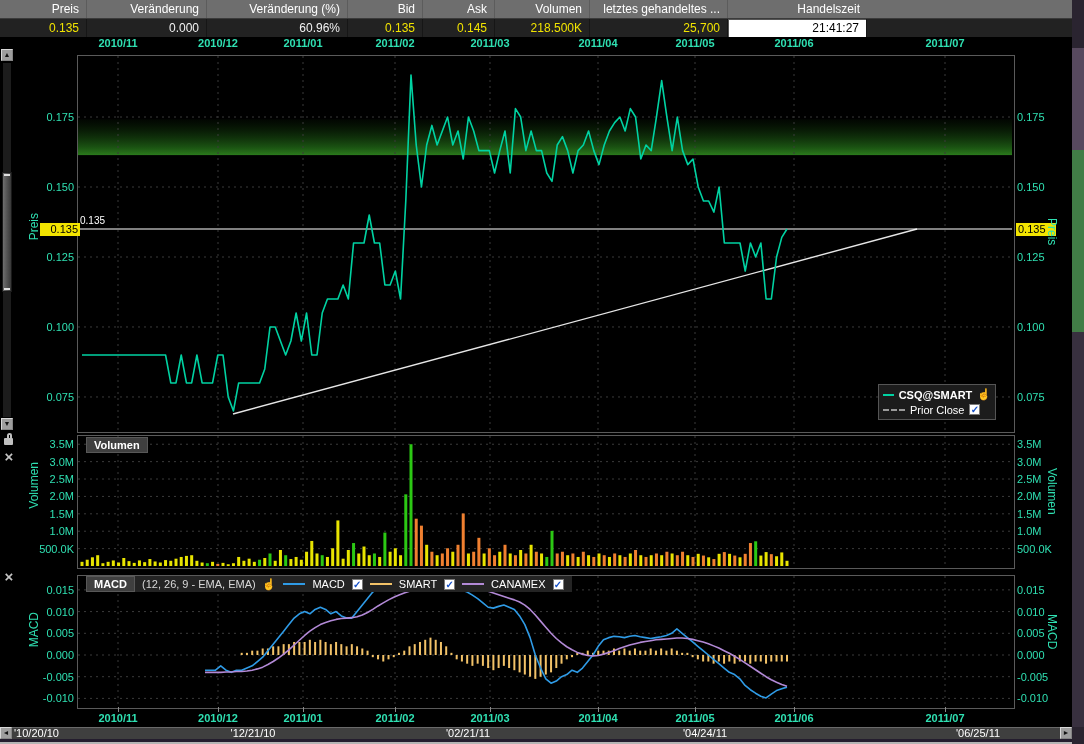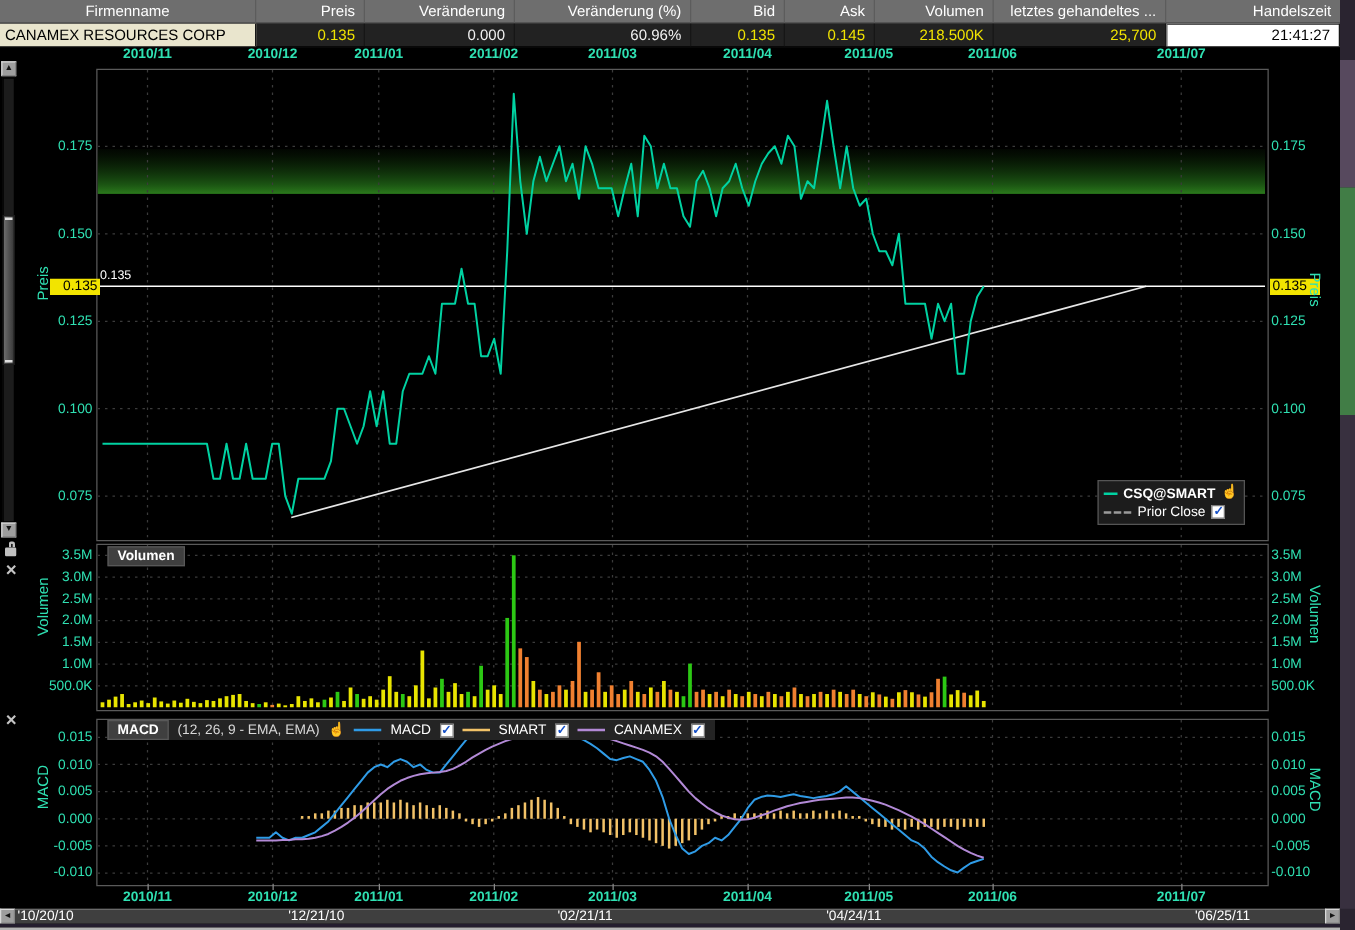--- a/index.html
+++ b/index.html
@@ -57,32 +57,30 @@
   .frame1{position:absolute;left:0;top:739px;width:1084px;height:3px;background:#241d2e;}
   .frame2{position:absolute;left:0;top:742px;width:1084px;height:2px;background:#b4b4b4;}
   
   .rrail{position:absolute;left:1072px;top:0;width:12px;height:744px;background:#2a2430;}
   .rr-seg{position:absolute;left:0;width:12px;}
 </style>
 </head>
 <body>
 
 <div class="qh-row">
-  <div class="qh-cell first" style="width:205px">Firmenname</div>
   <div class="qh-cell" style="width:87px">Preis</div>
   <div class="qh-cell" style="width:120px">Veränderung</div>
   <div class="qh-cell" style="width:141px">Veränderung (%)</div>
   <div class="qh-cell" style="width:75px">Bid</div>
   <div class="qh-cell" style="width:72px">Ask</div>
   <div class="qh-cell" style="width:95px">Volumen</div>
   <div class="qh-cell" style="width:138px">letztes gehandeltes ...</div>
   <div class="qh-cell" style="width:139px;border-right:none">Handelszeit</div>
 </div>
 <div class="qv-row">
-  <div class="qv-cell company" style="width:205px">CANAMEX RESOURCES CORP</div>
   <div class="qv-cell yellow" style="width:87px">0.135</div>
   <div class="qv-cell white" style="width:120px">0.000</div>
   <div class="qv-cell white" style="width:141px">60.96%</div>
   <div class="qv-cell yellow" style="width:75px">0.135</div>
   <div class="qv-cell yellow" style="width:72px">0.145</div>
   <div class="qv-cell yellow" style="width:95px">218.500K</div>
   <div class="qv-cell yellow" style="width:138px">25,700</div>
   <div class="qv-cell timecell" style="width:139px">21:41:27</div>
 </div>
 
@@ -518,21 +516,21 @@
     <div class="abs" style="left: 945px; top: 707px; width: 1px; height: 5px; background: rgb(138, 138, 138);"></div>
   </div>
 
 <div class="hscroll"></div>
 <div class="rail-btn" style="left:0;top:727px"><span>◄</span></div>
 <div class="rail-btn" style="left:1060px;top:727px"><span>►</span></div>
 <div id="hs-labels">
     <span class="hs-label" style="left: 14px;">'10/20/10</span>
     <span class="hs-label" style="left: 253px; transform: translateX(-50%);">'12/21/10</span>
     <span class="hs-label" style="left: 468px; transform: translateX(-50%);">'02/21/11</span>
-    <span class="hs-label" style="left: 683px; transform: translateX(-50%);">'04/24/11</span>
+    <span class="hs-label" style="left: 705px; transform: translateX(-50%);">'04/24/11</span>
     <span class="hs-label" style="left: 978px; transform: translateX(-50%);">'06/25/11</span>
   </div>
 <div class="frame1"></div>
 <div class="frame2"></div>
 
 <div class="rrail">
   <div class="rr-seg" style="top:48px;height:102px;background:#57495e"></div>
   <div class="rr-seg" style="top:150px;height:182px;background:#417d46"></div>
   <div class="rr-seg" style="top:332px;height:395px;background:#38303f"></div>
 </div>

